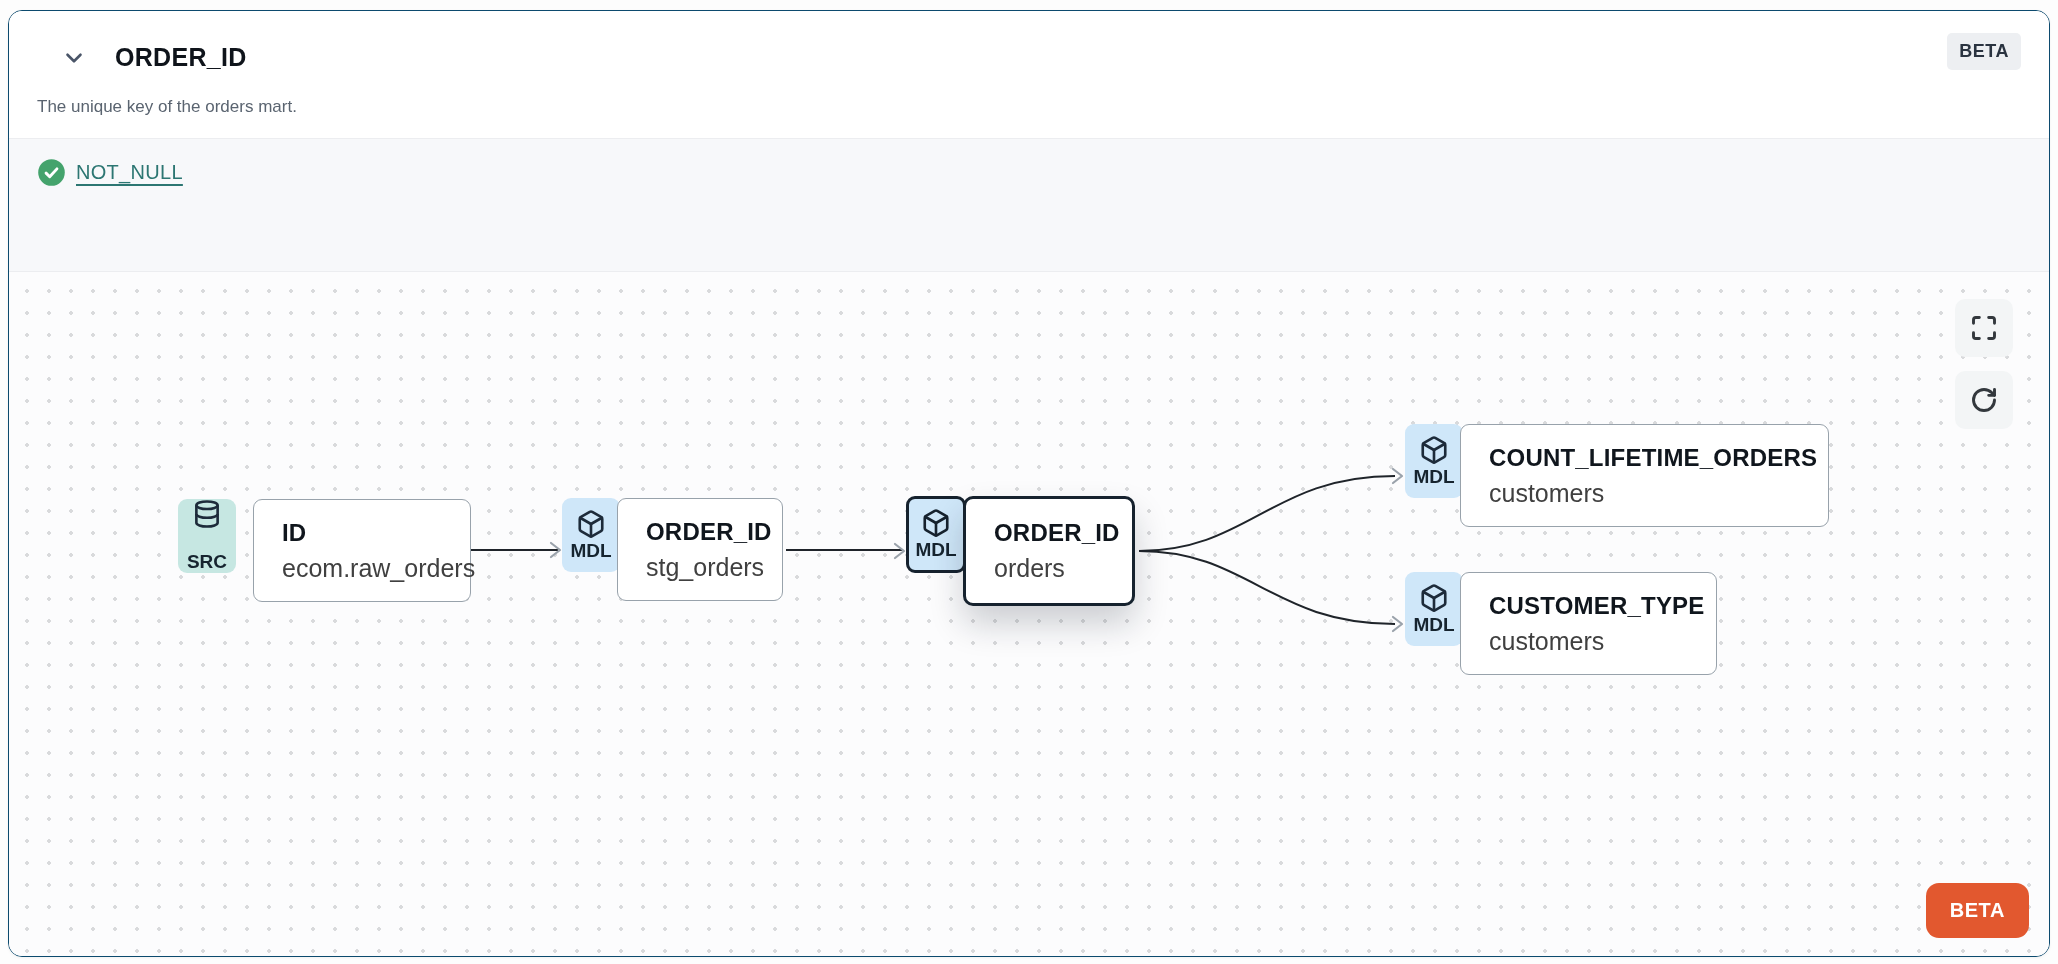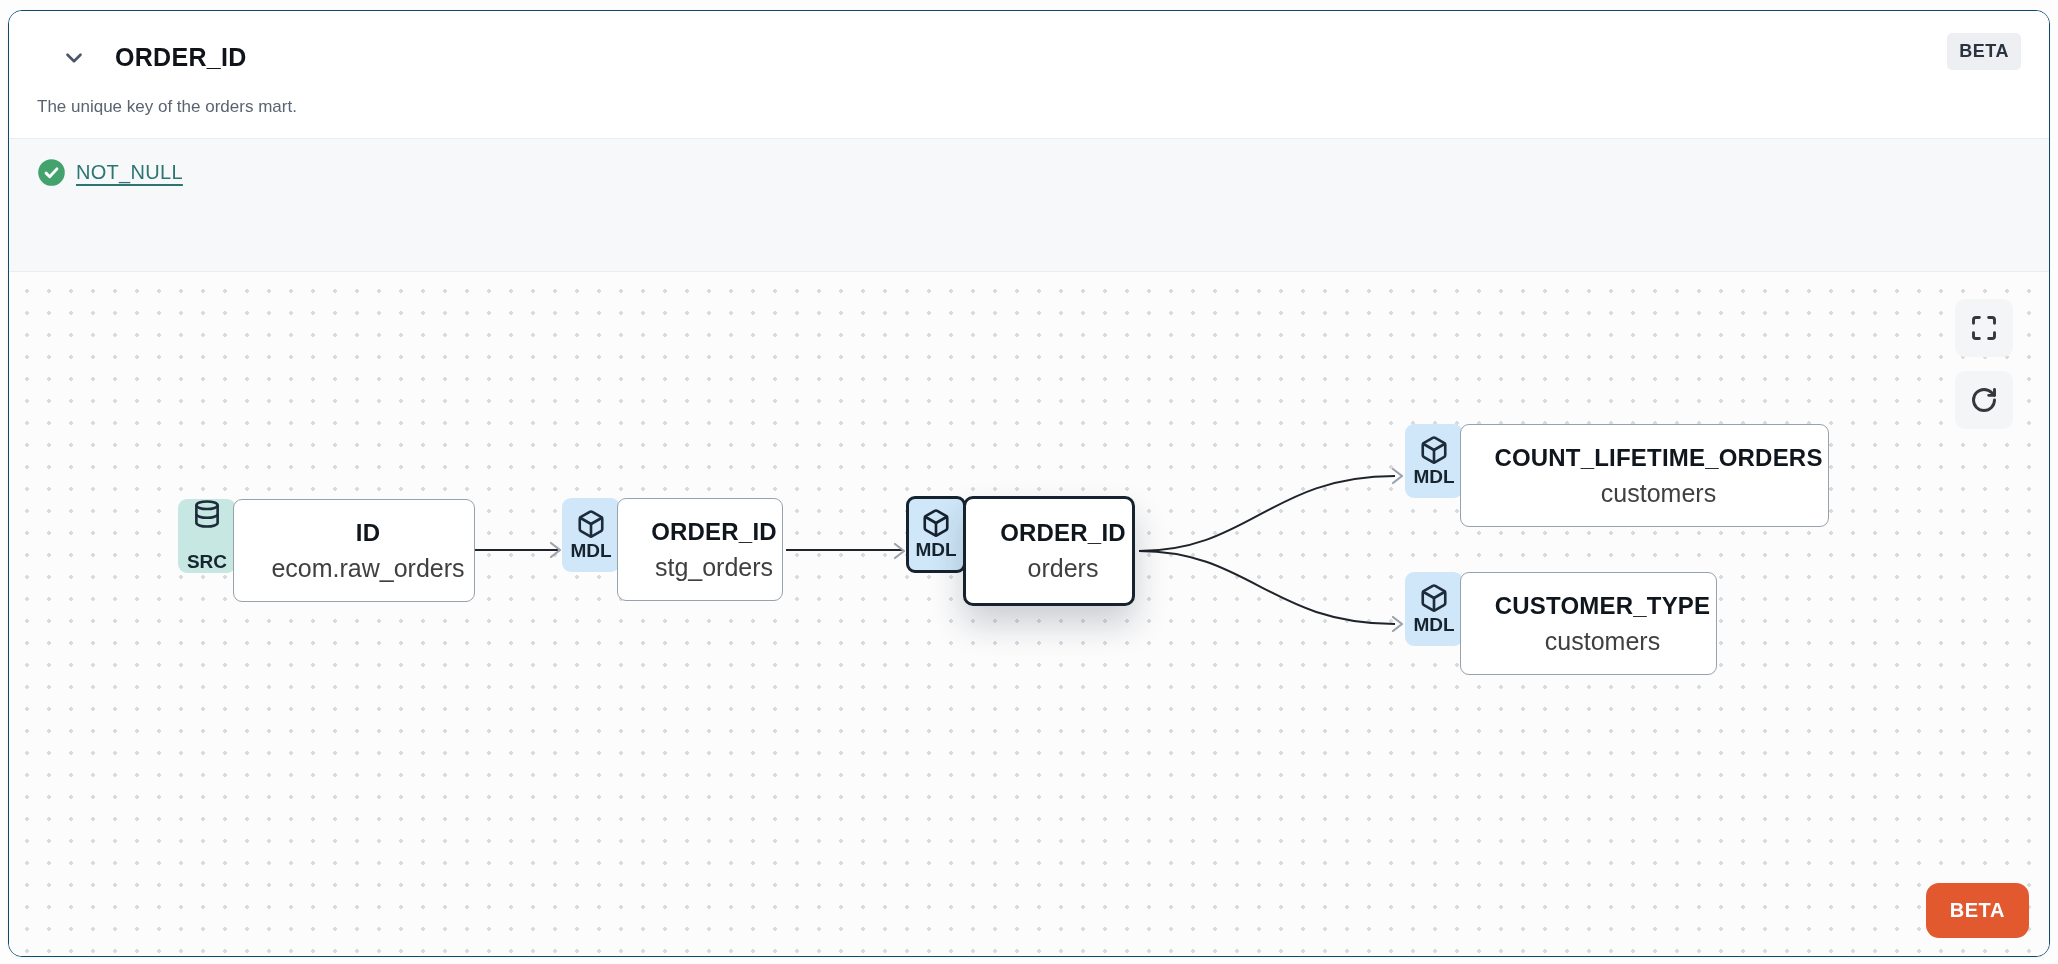--- a/index.html
+++ b/index.html
@@ -52,21 +52,21 @@
   .badge {
     width:58px; height:74px; border-radius:9px; margin-right:-3px;
     display:flex; flex-direction:column; align-items:center; justify-content:center; gap:1px; z-index:0;
   }
   .badge-src { background:#c6e7e2;justify-content:space-between; }
   .badge-mdl { background:#cfe7f9; }
   .badge-label { font-size:19px; font-weight:600; color:#16242f; }
   .badge-icon { display:flex; }
   .node-card {
     position:relative; z-index:1; background:#ffffff; border:1.5px solid #98a2ab; border-radius:9px;
-    display:flex; flex-direction:column; justify-content:center; gap:7px; padding-left:28px; height:103px;text-align:center;
+    display:flex; flex-direction:column; justify-content:center; gap:7px; padding-left:28px; height:103px;
   }
   .node-title { font-size:24px; font-weight:600; color:#10161d; letter-spacing:.2px; white-space:nowrap; }
   .node-subtitle { font-size:25px; color:#404040; white-space:nowrap; }
 
   .node.selected .badge { border:3px solid #16222e; width:60px; height:77px; }
   .node.selected .node-card {
     border:3.5px solid #16222e; border-radius:10px; height:110px;
     box-shadow:0 18px 34px rgba(15,23,42,.20);
   }
 
@@ -132,21 +132,21 @@
         <div class="badge badge-src">
           <span class="badge-icon">
             <svg width="30" height="30" viewBox="0 0 24 24" fill="none" stroke="#1d2b3a" stroke-width="2.1">
                 <ellipse cx="12" cy="5" rx="8.5" ry="3"></ellipse>
                 <path d="M3.5 5v14a8.5 3 0 0 0 17 0V5"></path>
                 <path d="M3.5 12a8.5 3 0 0 0 17 0"></path>
               </svg>
           </span>
           <span class="badge-label">SRC</span>
         </div>
-        <div class="node-card" style="width:242px;">
+        <div class="node-card" style="width:218px;margin-left:20px;">
           <div class="node-title">ID</div>
           <div class="node-subtitle">ecom.raw_orders</div>
         </div>
       </div>
 
       <div class="node" style="left:553px; top:226px;">
         <div class="badge badge-mdl">
           <span class="badge-icon">
             <svg width="30" height="30" viewBox="0 0 24 24" fill="none" stroke="#1d2b3a" stroke-width="2.1" stroke-linecap="round" stroke-linejoin="round">
                 <path d="M21 8a2 2 0 0 0-1-1.73l-7-4a2 2 0 0 0-2 0l-7 4A2 2 0 0 0 3 8v8a2 2 0 0 0 1 1.73l7 4a2 2 0 0 0 2 0l7-4A2 2 0 0 0 21 16Z"></path>

